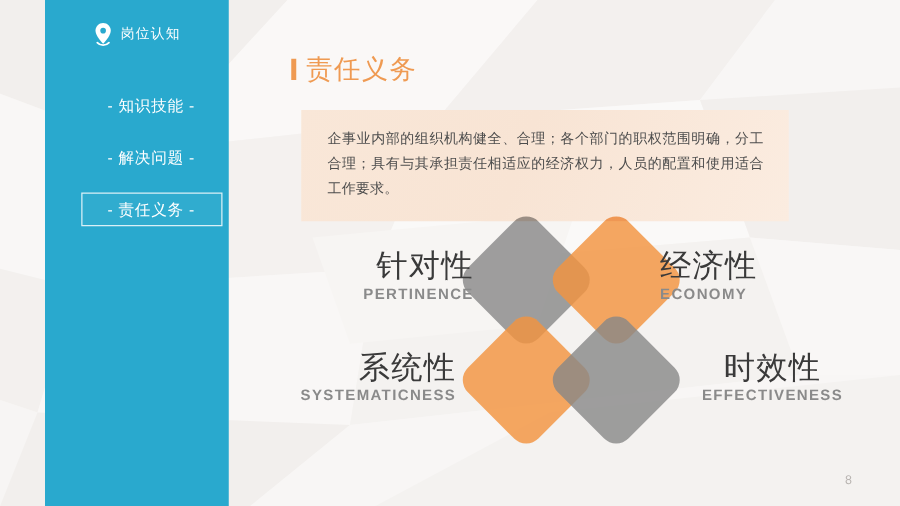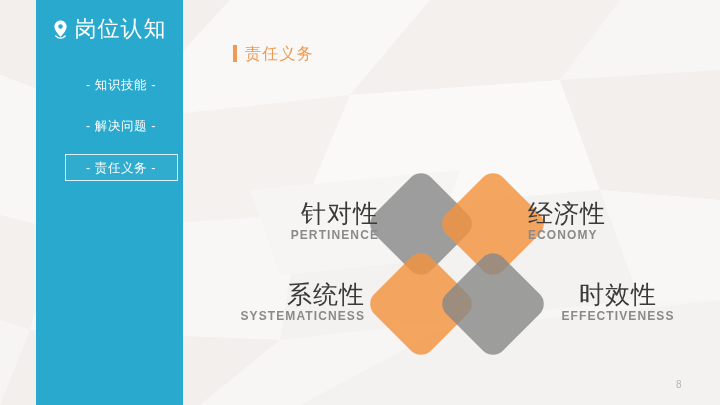--- a/index.html
+++ b/index.html
@@ -49,21 +49,21 @@
     gap: 7px;
   }
   .pin-icon {
     width: 15px;
     height: 19px;
     display: block;
     flex: none;
   }
   .sidebar-title {
     color: #ffffff;
-    font-size: 22px;
+    font-size: 11px;
     letter-spacing: 1px;
     line-height: 1;
     white-space: nowrap;
   }
 
   .sidebar-menu {
     position: absolute;
     top: 72px;
     left: 0;
     width: 170px;
@@ -105,21 +105,21 @@
     gap: 8px;
   }
   .head-bar {
     width: 4px;
     height: 17px;
     background: #ef9a52;
     flex: none;
   }
   .head-text {
     color: #ef9a52;
-    font-size: 16px;
+    font-size: 21px;
     letter-spacing: 1.2px;
     line-height: 1;
     white-space: nowrap;
   }
 
   .info-box {
     position: absolute;
     left: 58px;
     top: 88px;
     width: 390px;
@@ -246,20 +246,23 @@
 
   </div>
 
   <div class="main">
 
     <div class="section-head">
       <span class="head-bar"></span>
       <span class="head-text">责任义务</span>
     </div>
 
+    <div class="info-box">
+      <p class="info-text">企事业内部的组织机构健全、合理；各个部门的职权范围明确，分工合理；具有与其承担责任相适应的经济权力，人员的配置和使用适合工作要求。</p>
+    </div>
 
     <div class="diagram">
 
       <div class="diamonds">
         <div class="dm tl"></div>
         <div class="dm tr"></div>
         <div class="dm bl"></div>
         <div class="dm br"></div>
       </div>
 

